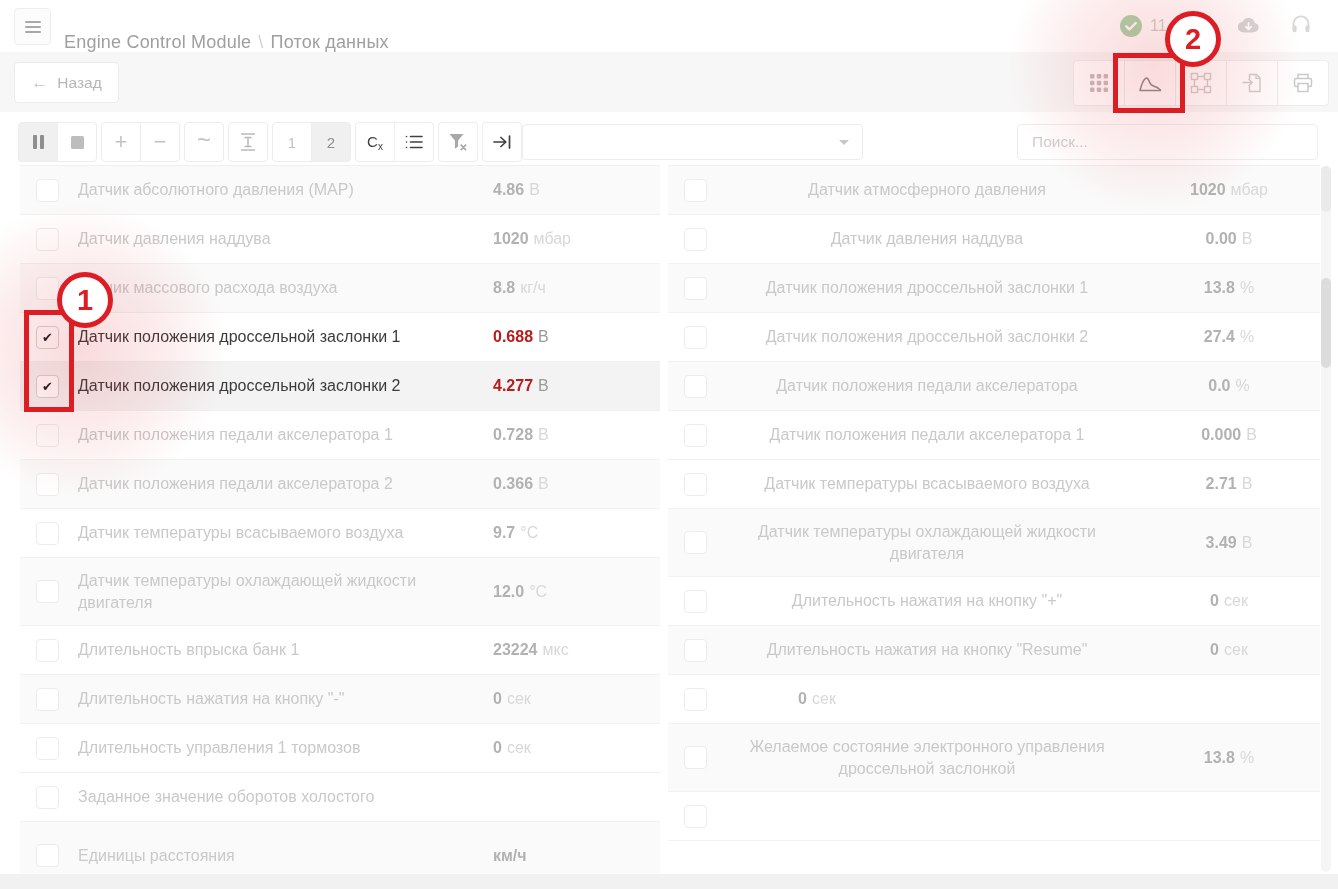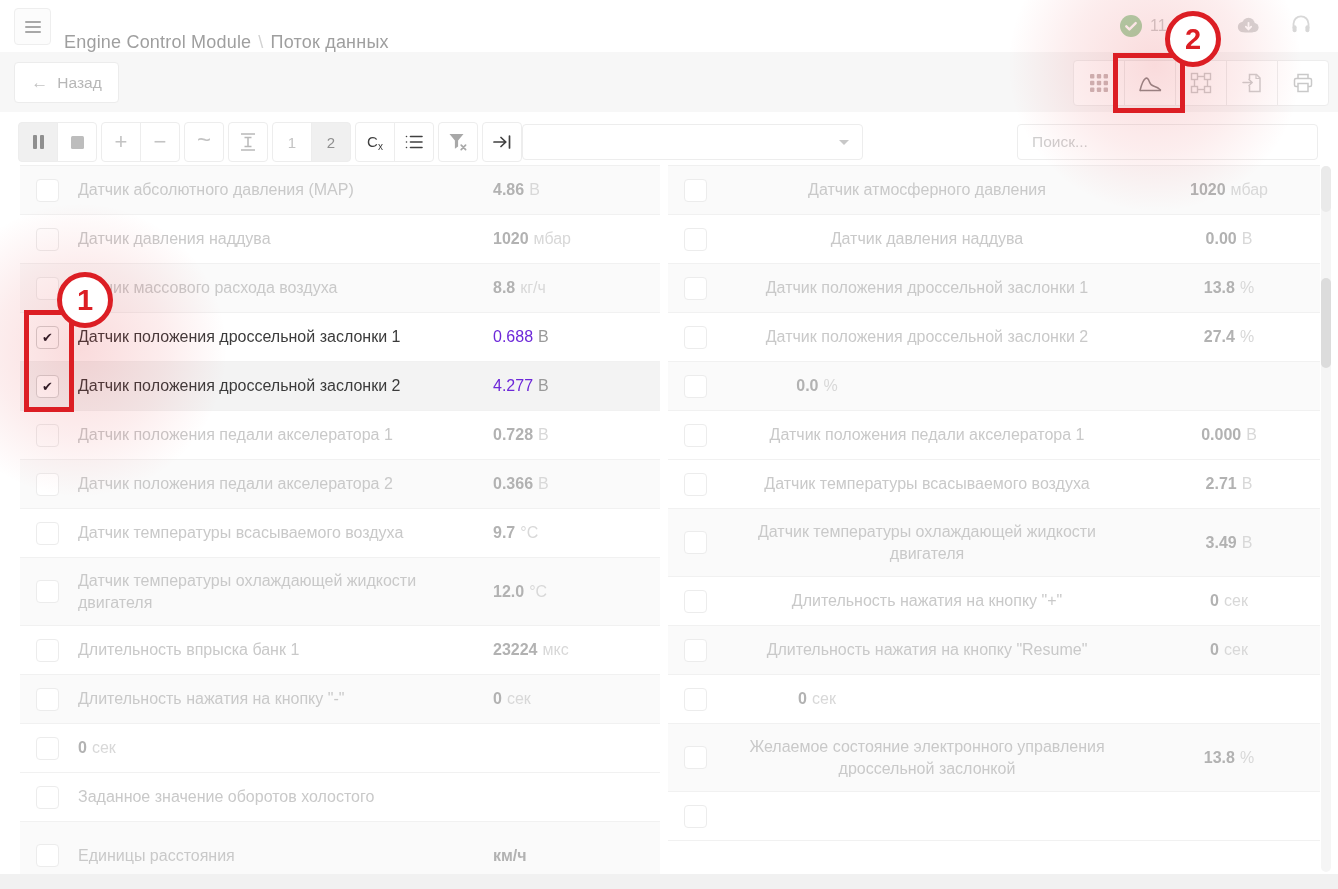--- a/index.html
+++ b/index.html
@@ -69,21 +69,21 @@
   .cb{width:23px;height:23px;border:1px solid #ececec;border-radius:4px;background:#fff;margin-right:19px;flex:none;
     display:flex;align-items:center;justify-content:center;font-size:13px;color:#1b1b26;box-sizing:border-box;cursor:pointer;}
   .cb.on{border-color:#d4d4d4;}
   .lab{flex:1;font-size:16px;color:#c9c9c9;line-height:1.35;padding-right:10px;}
   .val{flex:none;white-space:nowrap;font-size:16px;}
   .tcol0 .val{width:167px;}
   .tcol1 .val{width:182px;}
   .num{font-weight:600;font-style:normal;color:#b2b2b2;margin-right:5px;}
   .unit{color:#d8d8d8;}
   .trow.sel .lab{color:#3b3b3b;}
-  .trow.sel .num{color:#6d28d9;font-weight:400;}
+  .trow.sel .num{color:#b91c1c;font-weight:700;}
   .trow.sel .unit{color:#9a9a9a;}
   
   .vscroll{position:absolute;left:1321px;top:166px;width:10px;height:706px;background:#f5f5f5;border-radius:5px;}
   .vscroll .seg{position:absolute;left:0;top:0;width:10px;height:46px;background:#eaeaea;border-radius:5px;}
   .vscroll .thumb{position:absolute;left:0;top:112px;width:10px;height:90px;background:#dcdcdc;border-radius:5px;cursor:pointer;}
   .bottom-band{position:absolute;left:0;top:874px;width:1338px;height:15px;background:#f1f1f1;}
   
   .glow{position:absolute;width:320px;height:320px;border-radius:50%;pointer-events:none;z-index:40;
     background:radial-gradient(circle,rgba(222,30,36,.16) 0%,rgba(222,30,36,.08) 38%,rgba(222,30,36,0) 65%);}
   .glow.g1{left:-80px;top:190px;}
@@ -332,20 +332,21 @@
           <span class="lab">Длительность впрыска банк 1</span>
           <span class="val"><i class="num">23224</i><span class="unit">мкс</span></span>
         </div>
         <div class="trow stripe">
           <span class="cb"></span>
           <span class="lab">Длительность нажатия на кнопку "-"</span>
           <span class="val"><i class="num">0</i><span class="unit">сек</span></span>
         </div>
         <div class="trow">
           <span class="cb"></span>
+          <span class="lab">Длительность управления 1 тормозов</span>
           <span class="val"><i class="num">0</i><span class="unit">сек</span></span>
         </div>
         <div class="trow">
           <span class="cb"></span>
           <span class="lab">Заданное значение оборотов холостого</span>
           <span class="val"><i class="num"></i><span class="unit"></span></span>
         </div>
         <div class="trow stripe tall">
           <span class="cb"></span>
           <span class="lab">Единицы расстояния</span>
@@ -368,20 +369,21 @@
           <span class="lab">Датчик положения дроссельной заслонки 1</span>
           <span class="val"><i class="num">13.8</i><span class="unit">%</span></span>
         </div>
         <div class="trow">
           <span class="cb"></span>
           <span class="lab">Датчик положения дроссельной заслонки 2</span>
           <span class="val"><i class="num">27.4</i><span class="unit">%</span></span>
         </div>
         <div class="trow stripe">
           <span class="cb"></span>
+          <span class="lab">Датчик положения педали акселератора</span>
           <span class="val"><i class="num">0.0</i><span class="unit">%</span></span>
         </div>
         <div class="trow">
           <span class="cb"></span>
           <span class="lab">Датчик положения педали акселератора 1</span>
           <span class="val"><i class="num">0.000</i><span class="unit">В</span></span>
         </div>
         <div class="trow">
           <span class="cb"></span>
           <span class="lab">Датчик температуры всасываемого воздуха</span>

